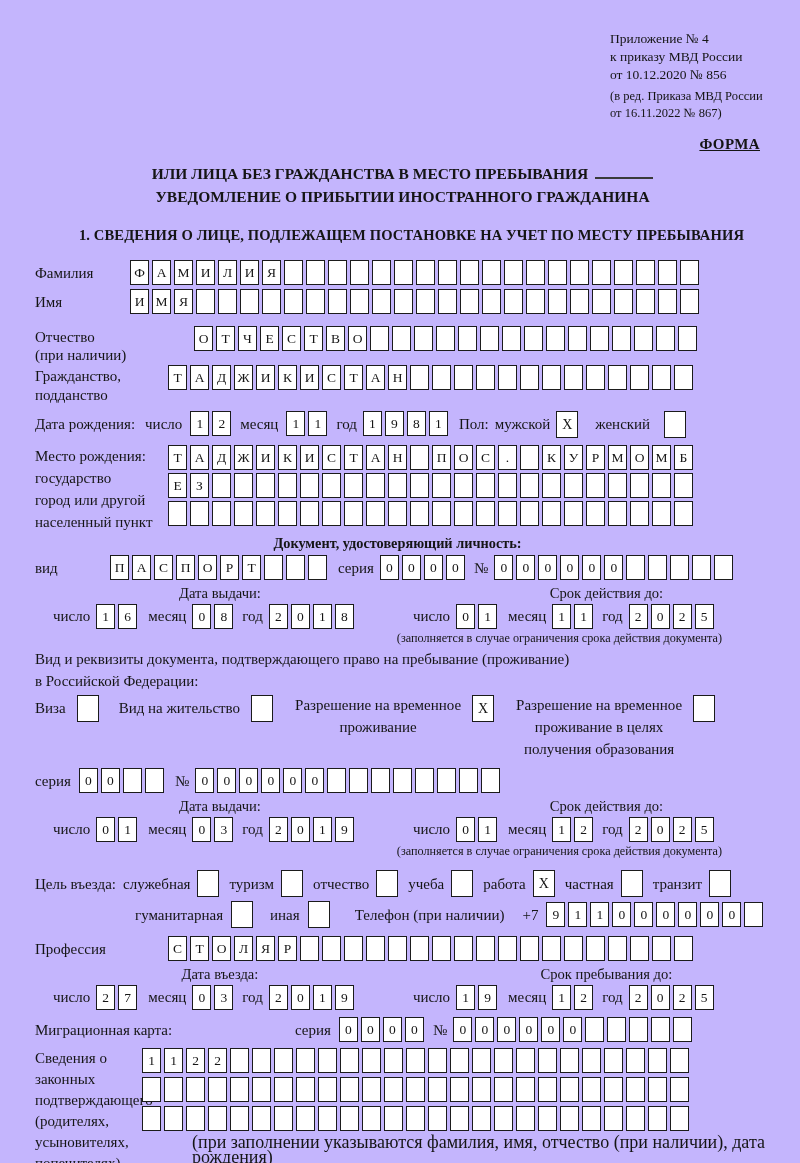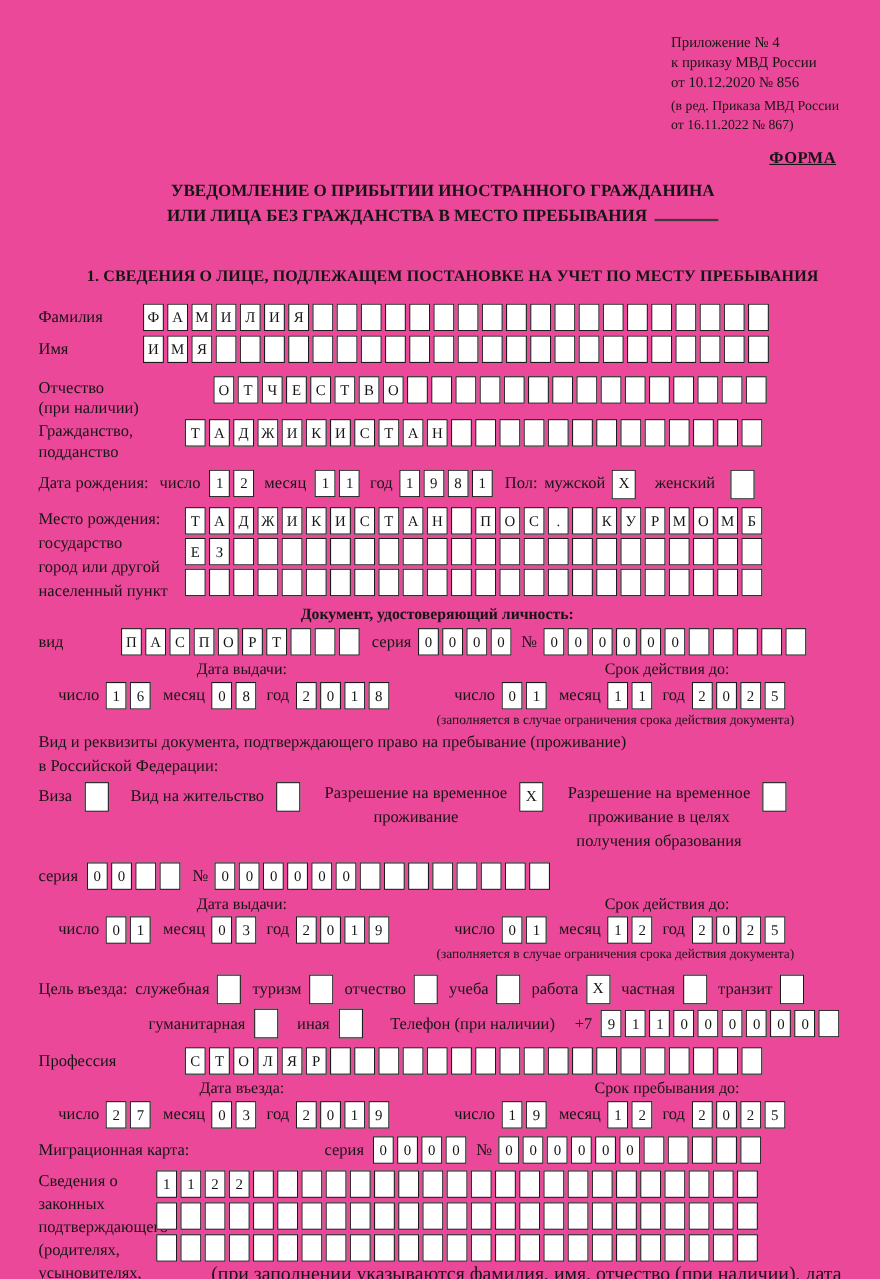--- a/index.html
+++ b/index.html
@@ -1,25 +1,25 @@
 <!DOCTYPE html>
 <html><head>
 <meta charset="utf-8">
 <style>
   * { margin:0; padding:0; box-sizing:border-box; }
   html,body { background:#fff; }
-  .page { width:800px; height:1163px; background:#ec4899; color:#151515;
+  .page { width:800px; height:1163px; background:#c4b5fd; color:#151515;
     font-family:"Liberation Serif","DejaVu Serif",serif; font-size:15px;
     padding:30px 0 0 35px; overflow:hidden; position:relative; }
   .appendix { margin-left:575px; width:215px; font-size:13.5px; line-height:1.32; }
   .edition  { margin-left:575px; width:215px; font-size:12.5px; line-height:1.34; margin-top:5px; }
   .forma { font-weight:bold; text-align:right; padding-right:40px; margin-top:14px; font-size:15px; letter-spacing:.4px;text-decoration:underline; }
   .title { text-align:center; font-weight:bold; font-size:15.5px; line-height:1.48; margin-top:10px; padding-right:30px; }
   .blankline { display:inline-block; width:58px; border-bottom:2px solid #3a3a3a; margin-left:7px; }
-  .sec-head { font-weight:bold; font-size:14.6px; margin-top:34px; text-align:center; padding-right:12px; letter-spacing:.1px; }
+  .sec-head { font-weight:bold; font-size:14.6px; margin-top:18px; text-align:center; padding-right:12px; letter-spacing:.1px; }
   .frow { display:flex; align-items:flex-start; flex-wrap:nowrap; }
   .lbl { flex:0 0 auto; line-height:26px; }
   .mlab { flex:0 0 auto; line-height:1.24; padding-top:2px; }
   .boxes { display:flex; flex:0 0 auto; flex-wrap:nowrap; }
   .cbox { width:19px; height:25px; border:1.5px solid #1b1b1b; margin-right:3px;
     text-align:center; line-height:23px; font-size:13.5px; flex:0 0 auto; background:#fff; }
   .chk .cbox { width:22px; height:27px; line-height:25px; font-size:14px; }
   .w95{width:95px} .w159{width:159px} .w133{width:133px}
   .w75{width:75px} .w107{width:107px} .w165{width:165px}
   .g6{margin-left:6px} .g8{margin-left:8px} .g10{margin-left:10px} .g14{margin-left:14px}
@@ -56,22 +56,22 @@
     <div>к приказу МВД России</div>
     <div>от 10.12.2020 № 856</div>
   </div>
   <div class="edition">
     <div>(в ред. Приказа МВД России</div>
     <div>от 16.11.2022 № 867)</div>
   </div>
   <div class="forma">ФОРМА</div>
 
   <div class="title">
+    <div><span>ИЛИ ЛИЦА БЕЗ ГРАЖДАНСТВА В МЕСТО ПРЕБЫВАНИЯ</span><span class="blankline"></span></div>
     <div>УВЕДОМЛЕНИЕ О ПРИБЫТИИ ИНОСТРАННОГО ГРАЖДАНИНА</div>
-    <div><span>ИЛИ ЛИЦА БЕЗ ГРАЖДАНСТВА В МЕСТО ПРЕБЫВАНИЯ</span><span class="blankline"></span></div>
   </div>
 
   <div class="sec-head">1. СВЕДЕНИЯ О ЛИЦЕ, ПОДЛЕЖАЩЕМ ПОСТАНОВКЕ НА УЧЕТ ПО МЕСТУ ПРЕБЫВАНИЯ</div>
 
   <div class="frow mt16">
     <span class="lbl w95">Фамилия</span>
     <span class="boxes">
         <span class="cbox">Ф</span>
         <span class="cbox">А</span>
         <span class="cbox">М</span>

